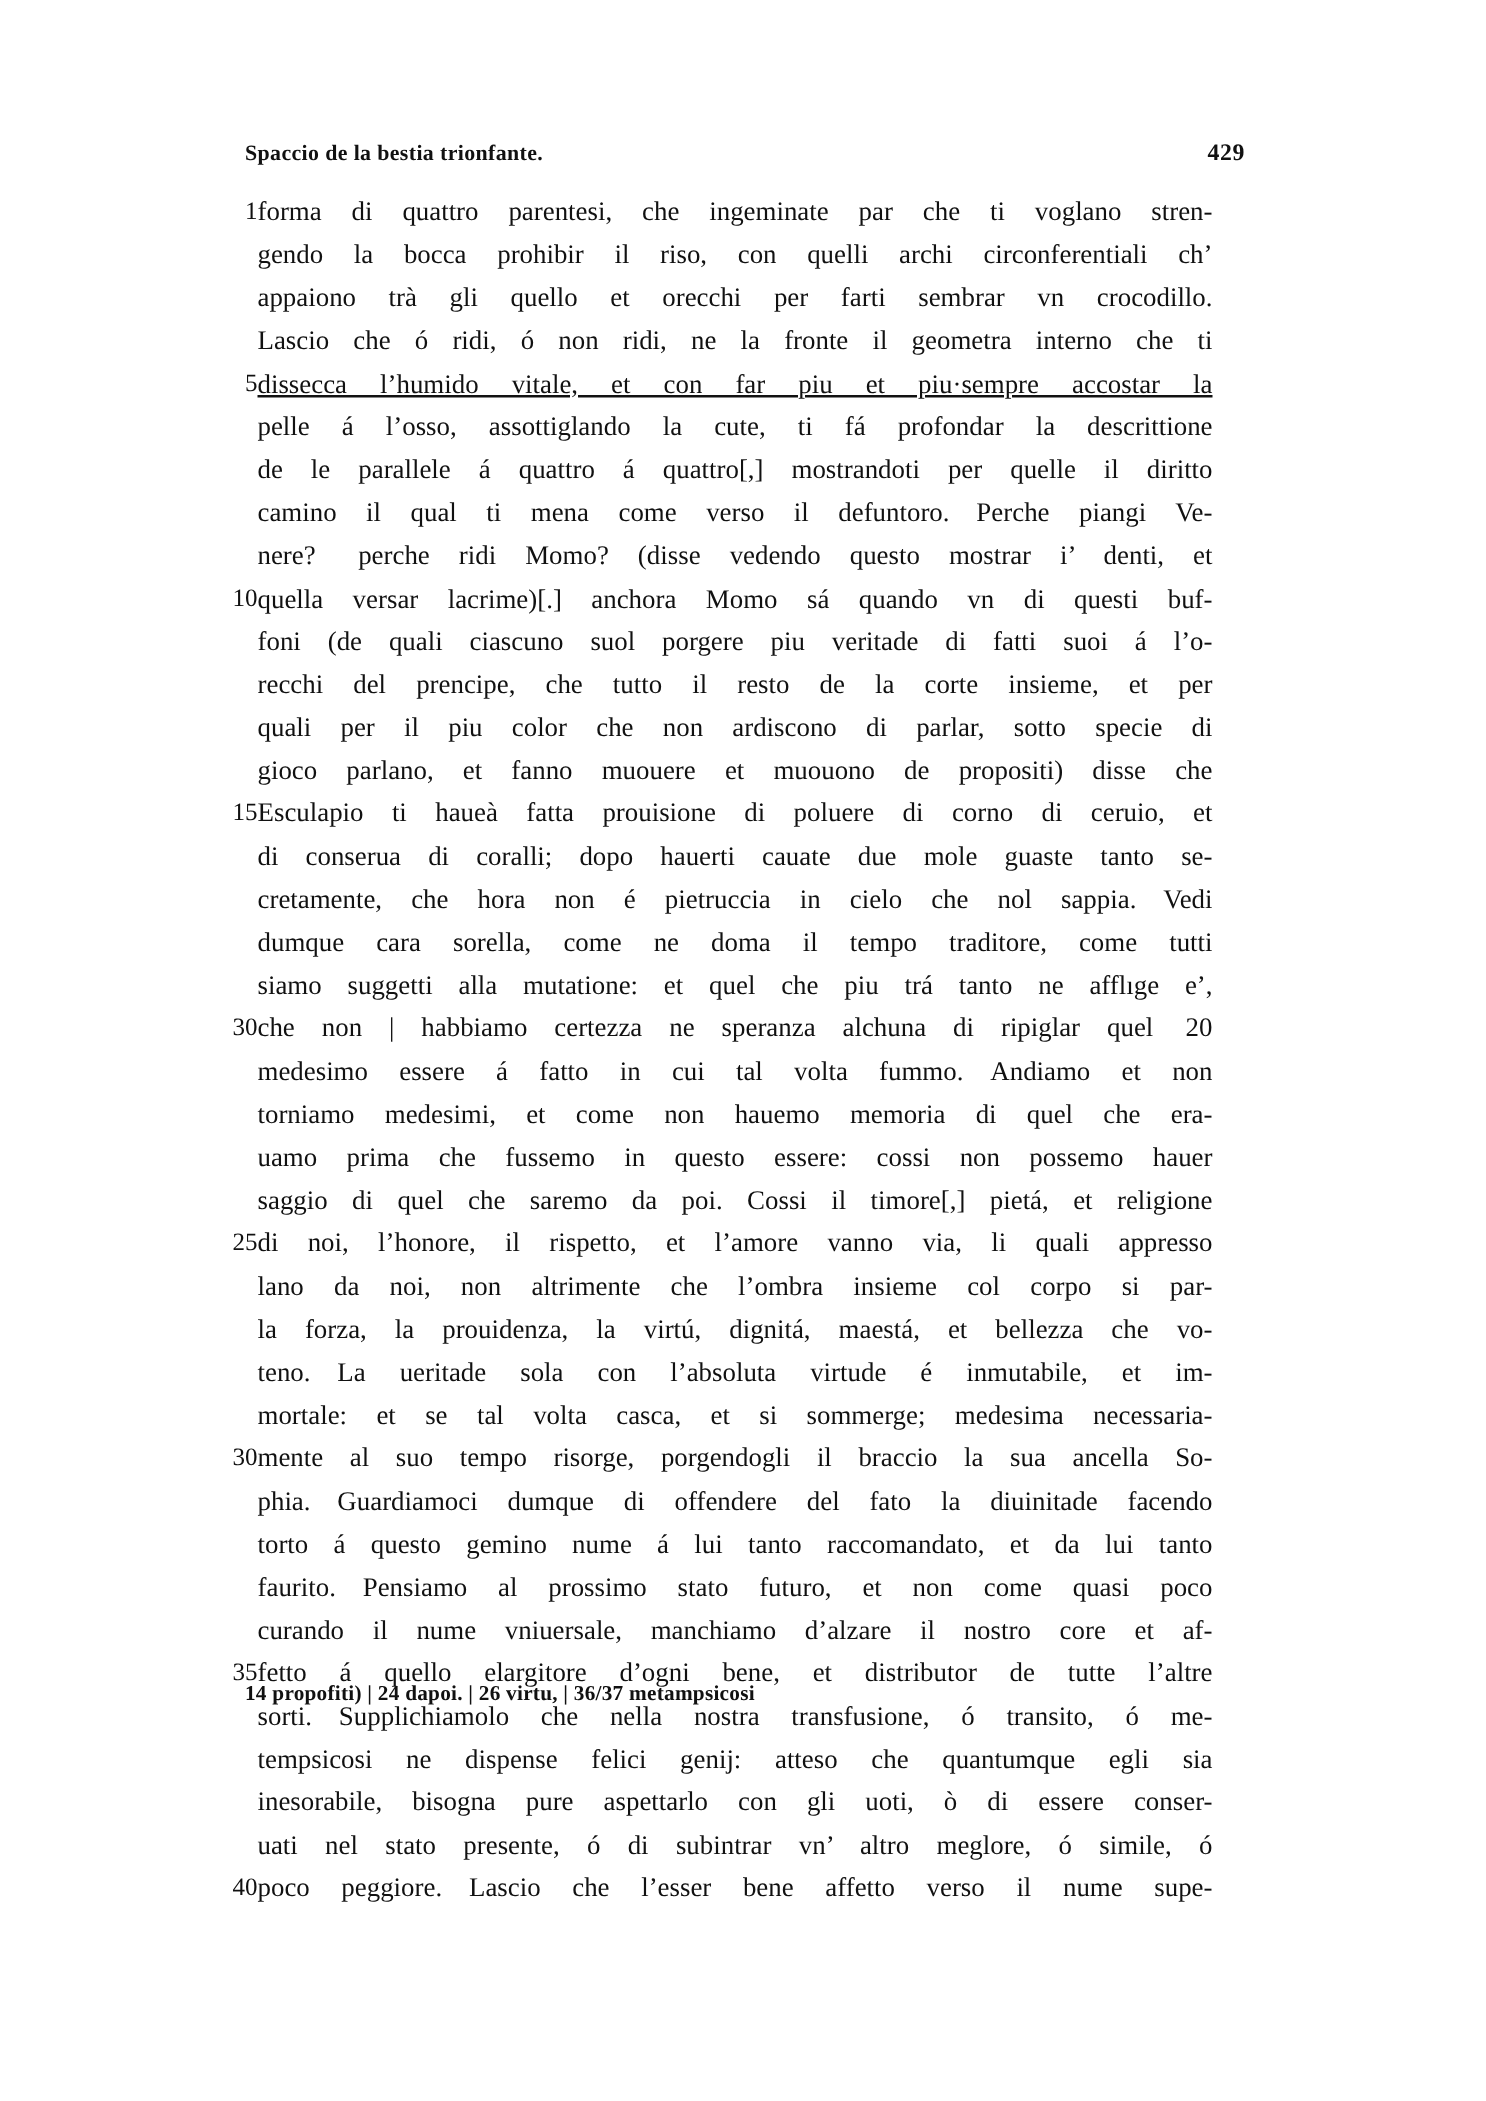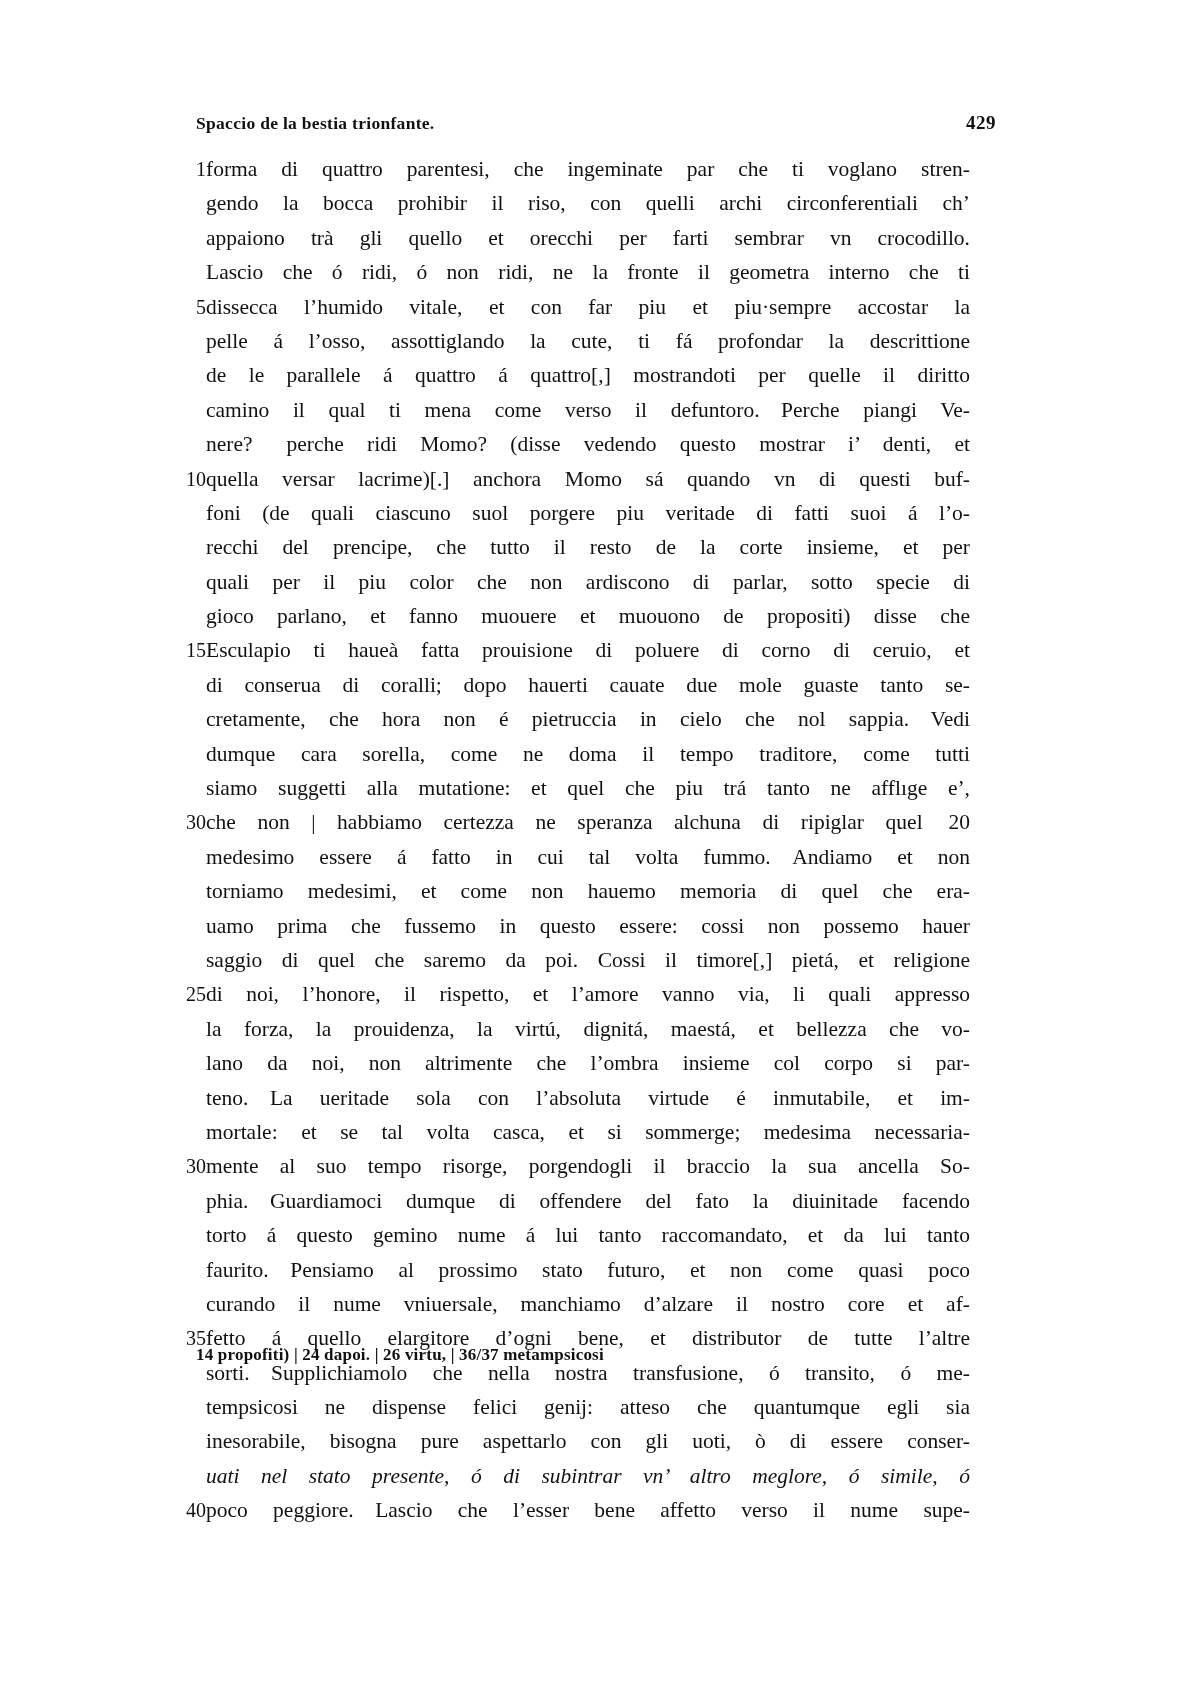--- a/index.html
+++ b/index.html
@@ -112,21 +112,21 @@
     <div class="line">
         <span class="lnum"></span>
         <span class="ltext just" style="word-spacing:3.2px;">appaiono trà gli quello et orecchi per farti sembrar vn crocodillo.</span>
       </div>
     <div class="line">
         <span class="lnum"></span>
         <span class="ltext just" style="word-spacing:1.2px;">Lascio che ó ridi, ó non ridi, ne la fronte il geometra interno che ti</span>
       </div>
     <div class="line">
         <span class="lnum">5</span>
-        <span class="ltext just" style="word-spacing:2.0px;">dissecca l’humido vitale, et con far piu et piu·sempre accostar la</span>
+        <span class="ltext just" style="word-spacing:2.0px;text-decoration:underline;">dissecca l’humido vitale, et con far piu et piu·sempre accostar la</span>
       </div>
     <div class="line">
         <span class="lnum"></span>
         <span class="ltext just" style="word-spacing:1.2px;">pelle á l’osso, assottiglando la cute, ti fá profondar la descrittione</span>
       </div>
     <div class="line">
         <span class="lnum"></span>
         <span class="ltext just" style="word-spacing:0.6px;">de le parallele á quattro á quattro[,] mostrandoti per quelle il diritto</span>
       </div>
     <div class="line">
@@ -196,25 +196,25 @@
     <div class="line">
         <span class="lnum"></span>
         <span class="ltext just" style="word-spacing:1.0px;">saggio di quel che saremo da poi. Cossi il timore[,] pietá, et religione</span>
       </div>
     <div class="line">
         <span class="lnum">25</span>
         <span class="ltext just" style="word-spacing:2.0px;">di noi, l’honore, il rispetto, et l’amore vanno via, li quali appresso</span>
       </div>
     <div class="line">
         <span class="lnum"></span>
+        <span class="ltext just" style="word-spacing:2.6px;">lano da noi, non altrimente che l’ombra insieme col corpo si par-</span>
+      </div>
+    <div class="line">
+        <span class="lnum"></span>
         <span class="ltext just" style="word-spacing:1.4px;">la forza, la prouidenza, la virtú, dignitá, maestá, et bellezza che vo-</span>
-      </div>
-    <div class="line">
-        <span class="lnum"></span>
-        <span class="ltext just" style="word-spacing:2.6px;">lano da noi, non altrimente che l’ombra insieme col corpo si par-</span>
       </div>
     <div class="line">
         <span class="lnum"></span>
         <span class="ltext just" style="word-spacing:2.2px;">teno.  La ueritade sola con l’absoluta virtude é inmutabile, et im-</span>
       </div>
     <div class="line">
         <span class="lnum"></span>
         <span class="ltext just" style="word-spacing:1.0px;">mortale: et se tal volta casca, et si sommerge; medesima necessaria-</span>
       </div>
     <div class="line">
@@ -248,21 +248,21 @@
     <div class="line">
         <span class="lnum"></span>
         <span class="ltext just" style="word-spacing:1.8px;">tempsicosi ne dispense felici genij: atteso che quantumque egli sia</span>
       </div>
     <div class="line">
         <span class="lnum"></span>
         <span class="ltext just" style="word-spacing:1.6px;">inesorabile, bisogna pure aspettarlo con gli uoti, ò di essere conser-</span>
       </div>
     <div class="line">
         <span class="lnum"></span>
-        <span class="ltext just" style="word-spacing:2.0px;font-style:italic;">uati nel stato presente, ó di subintrar vn’ altro meglore, ó simile, ó</span>
+        <span class="ltext just" style="word-spacing:2.0px;">uati nel stato presente, ó di subintrar vn’ altro meglore, ó simile, ó</span>
       </div>
     <div class="line">
         <span class="lnum">40</span>
         <span class="ltext just" style="word-spacing:2.2px;">poco peggiore.  Lascio che l’esser bene affetto verso il nume supe-</span>
       </div>
 
   </div>
 
   <div class="footnote">
     <span>14 propofiti) | 24 dapoi. | 26 virtu, | 36/37 metampsicosi</span>

